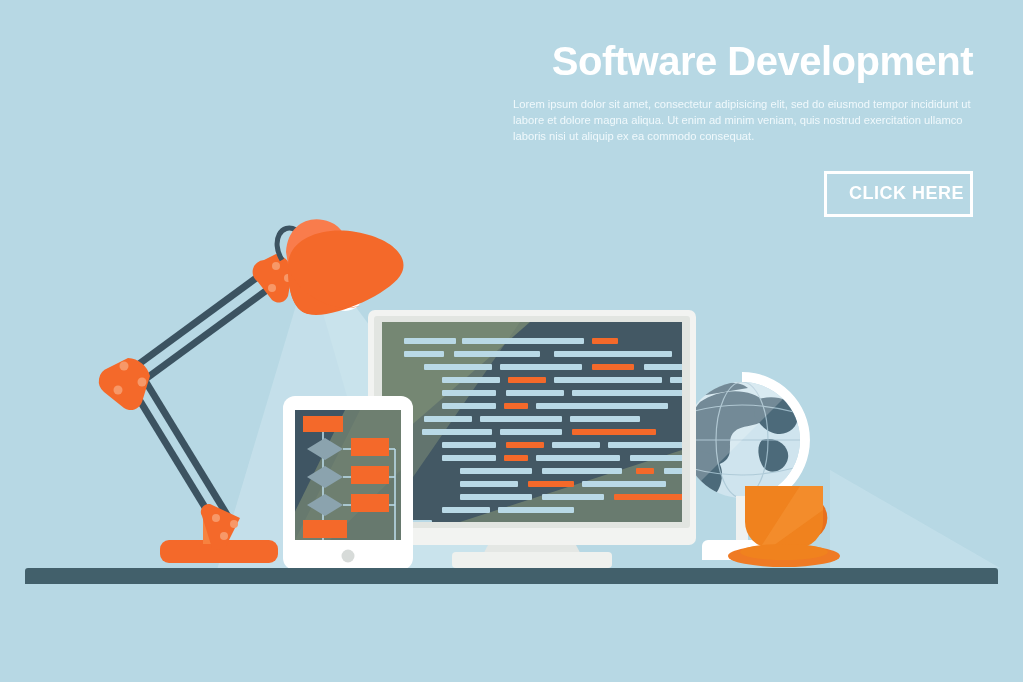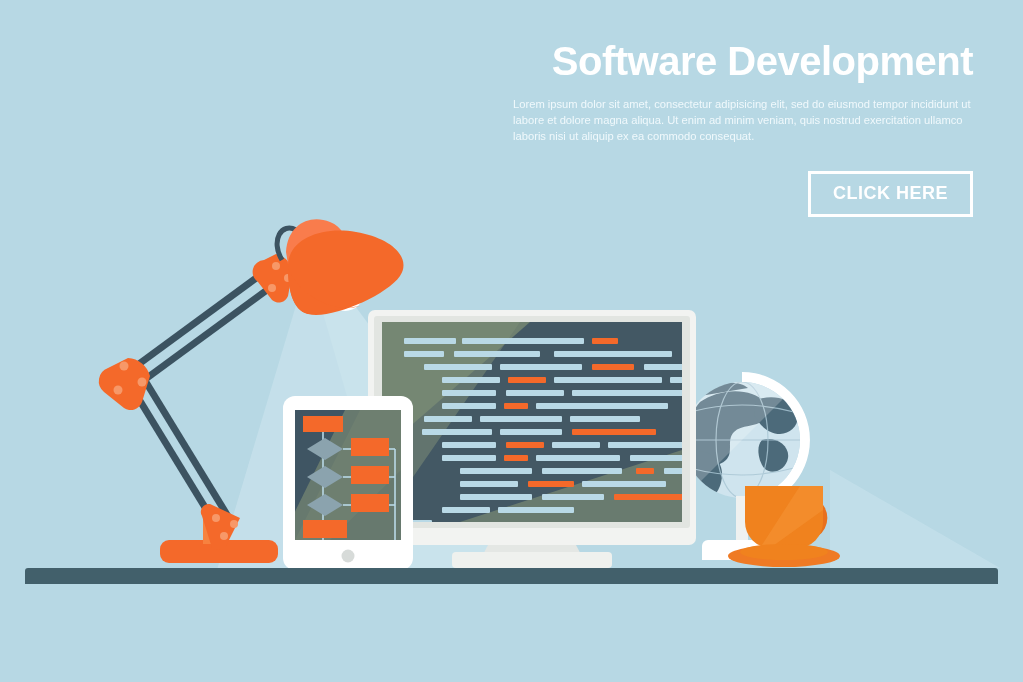--- a/index.html
+++ b/index.html
@@ -20,21 +20,21 @@
   }
   .para{
     font-size:11.2px;color:#f2fafd;line-height:1.45;margin:0 0 14px 0;
     text-align:left;opacity:.97;
   }
   .para.second{margin-top:18px;}
   .cta{
     display:inline-block;margin-top:12px;
     border:3px solid #ffffff;color:#ffffff;
     font-size:18px;font-weight:bold;letter-spacing:.5px;
-    padding:9px 22px 10px 22px;background:transparent;
+    padding:9px 6px 10px 22px;background:transparent;
     cursor:pointer;
   }
 </style>
 </head>
 <body>
 
 <div id="stage">
 
   <svg width="1023" height="682" viewBox="0 0 1023 682">
 

